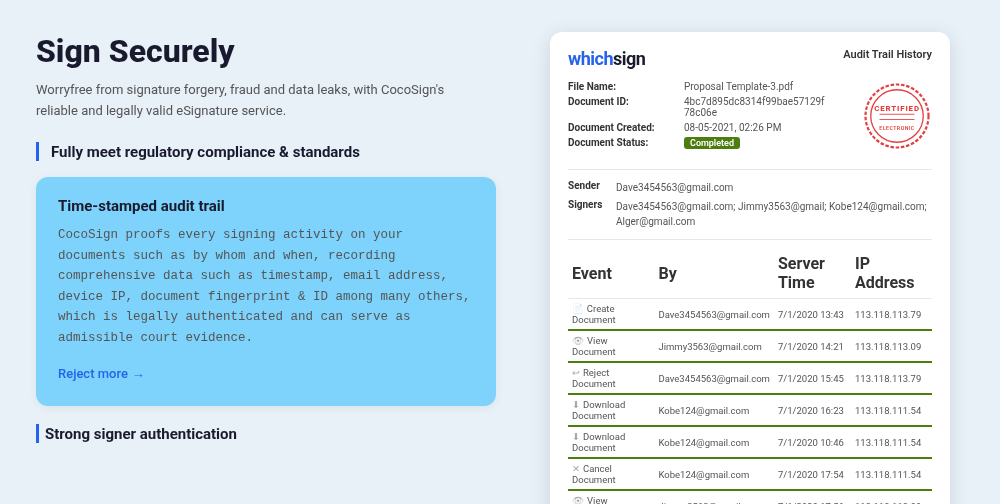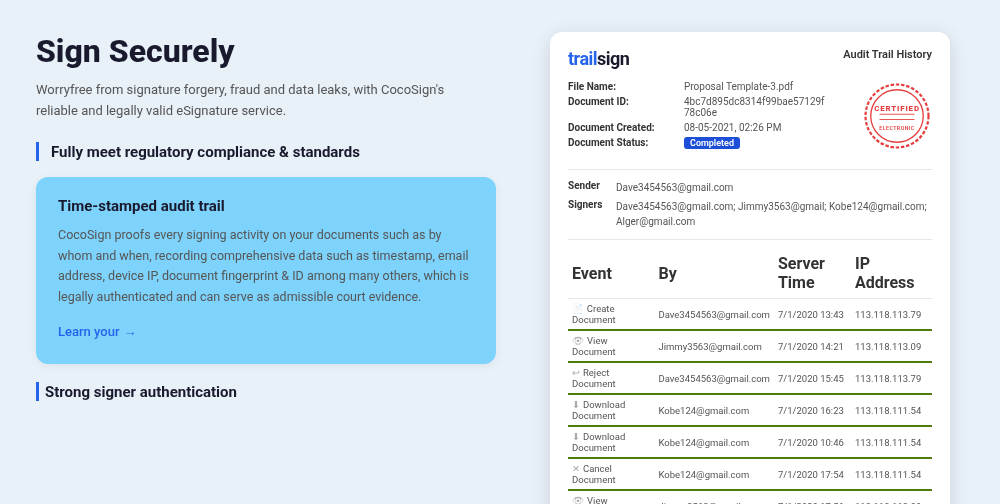--- a/index.html
+++ b/index.html
@@ -58,20 +58,21 @@
       font-size: 15px;
       font-weight: 700;
       color: #1a1a2e;
       margin-bottom: 10px;
     }
     .card-text {
       font-size: 12.5px;
       color: #555;
       line-height: 1.65;
       margin-bottom: 14px;
+      font-family: Liberation Mono, monospace;
     }
     .learn-more {
       font-size: 13px;
       color: #2563eb;
       font-weight: 500;
       cursor: pointer;
       display: inline-flex;
       align-items: center;
       gap: 4px;
       text-decoration: none;
@@ -138,21 +139,21 @@
       font-size: 10px;
       white-space: nowrap;
       min-width: 110px;
     }
     .meta-value {
       color: #555;
       font-size: 10px;
       word-break: break-all;
     }
     .status-badge {
-      background: #1d4ed8;
+      background: #4d7c0f;
       color: #fff;
       border-radius: 3px;
       padding: 1px 6px;
       font-size: 9px;
       font-weight: 600;
     }
     .certified-stamp {
       width: 70px;
       height: 70px;
       flex-shrink: 0;
@@ -208,36 +209,36 @@
     <p class="subtitle">Worryfree from signature forgery, fraud and data leaks, with CocoSign's reliable and legally valid eSignature service.</p>
 
     <div class="section-header">
       <span class="section-header-text">Fully meet regulatory compliance &amp; standards</span>
     </div>
 
     <div class="card">
       <div class="card-title">Time-stamped audit trail</div>
       <p class="card-text">CocoSign proofs every signing activity on your documents such as by whom and when, recording comprehensive data such as timestamp, email address, device IP, document fingerprint &amp; ID among many others, which is legally authenticated and can serve as admissible court evidence.</p>
       <a class="learn-more">
-        <span>Learn your</span>
+        <span>Reject more</span>
         <span>→</span>
       </a>
     </div>
 
     <div class="bottom-section-header">
       <span class="bottom-section-text">Strong signer authentication</span>
     </div>
   </div>
 
   <div class="right-panel">
     <div class="audit-card">
 
       <div class="audit-header">
         <div class="logo-text">
-          <span style="color:#2563eb;">trail</span><span style="color:#1a1a2e;">sign</span>
+          <span style="color:#2563eb;">which</span><span style="color:#1a1a2e;">sign</span>
         </div>
         <div class="audit-title-text">Audit Trail History</div>
       </div>
 
       <div class="meta-section">
         <div class="meta-fields">
           <div class="meta-row">
             <span class="meta-label">File Name:</span>
             <span class="meta-value">Proposal Template-3.pdf</span>
           </div>

